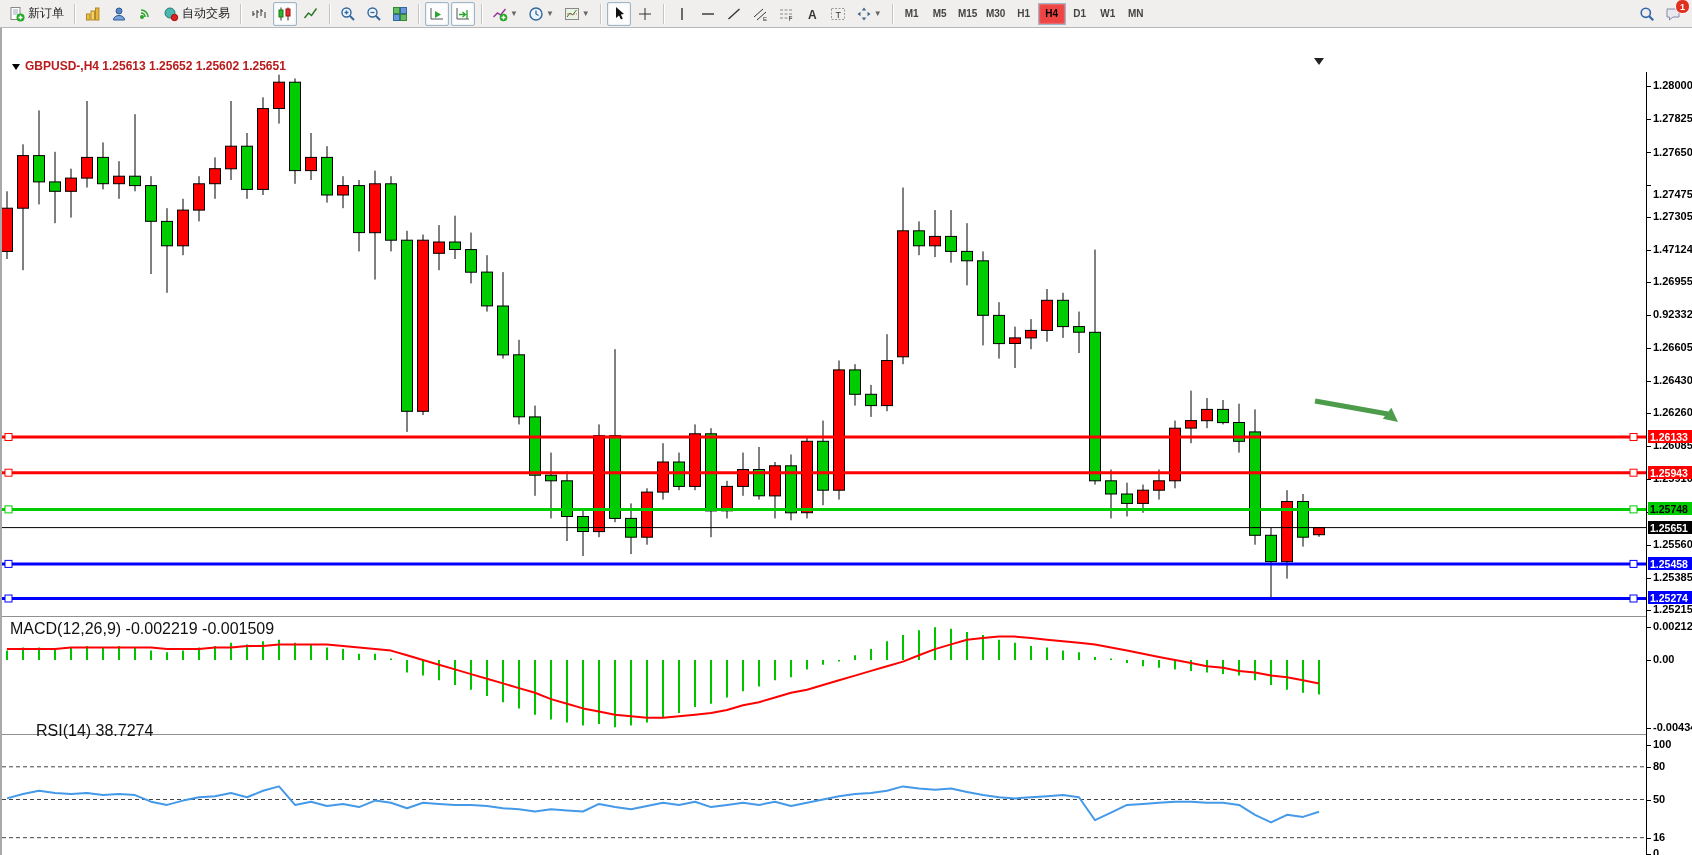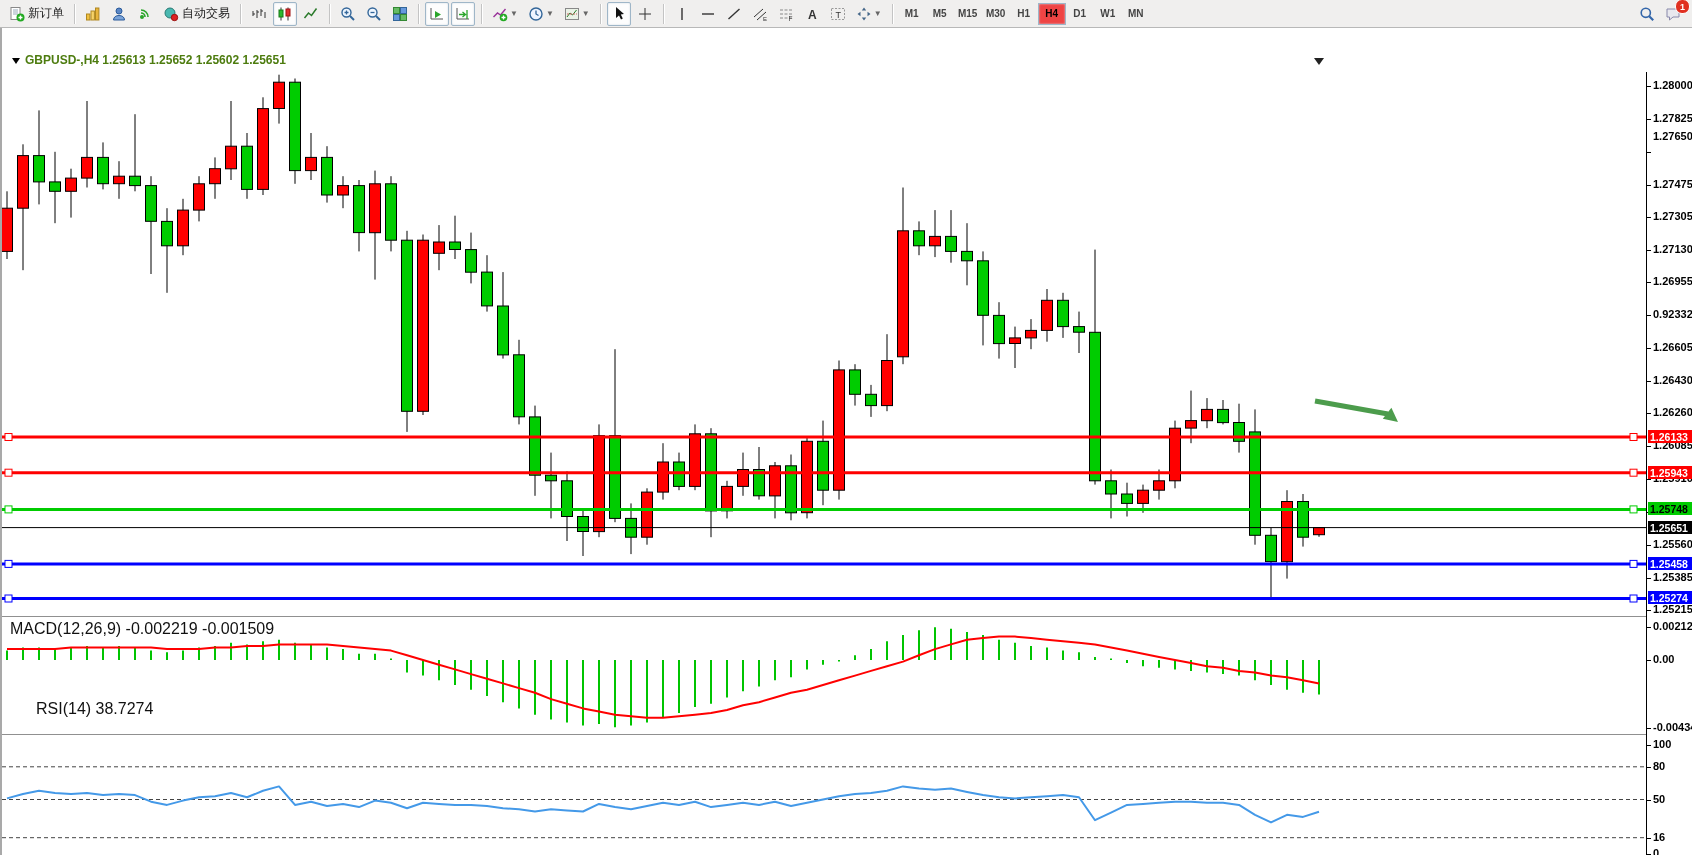--- a/index.html
+++ b/index.html
@@ -18,21 +18,21 @@
   .tf-btn{font-size:10px;font-weight:700;color:#444;width:26px;height:20px;display:inline-flex;
           align-items:center;justify-content:center;border:1px solid transparent;margin:0;}
   .tf-btn.active{background:#ef4444;border-color:#9fb6c8;box-shadow:inset 0 0 2px #cdd8e0;color:#000;}
   .tb-right{position:absolute;right:6px;top:2px;display:flex;align-items:center;}
   .badge{position:absolute;top:-4px;right:-6px;background:#e03020;color:#fff;font-size:9px;font-weight:700;
          min-width:13px;height:13px;border-radius:7px;display:flex;align-items:center;justify-content:center;
          border:1px solid #fff;}
   
   .chart-window{position:absolute;left:0;top:28px;width:1692px;height:827px;background:#fff;
                 border-left:2px solid #a9a9a9;box-sizing:border-box;}
-  .title-row{position:absolute;left:10px;top:25px;font-size:12px;font-weight:700;color:#4d7c0f;z-index:30;}
+  .title-row{position:absolute;left:10px;top:31px;font-size:12px;font-weight:700;color:#b91c1c;z-index:30;}
   .title-row .tri{display:inline-block;width:0;height:0;border-left:4px solid transparent;
                   border-right:4px solid transparent;border-top:6px solid #000;margin-right:5px;}
   .shift-marker{position:absolute;left:1312px;top:30px;width:0;height:0;z-index:25;
                 border-left:5px solid transparent;border-right:5px solid transparent;border-top:7px solid #222;}
   svg.pane{position:absolute;left:0;background:#fff;}
   .splitter{position:absolute;left:0;width:1644px;height:2px;background:#fff;
             border-top:1px solid #909090;box-sizing:border-box;}
   .pane-label{position:absolute;left:8px;font-size:16px;color:#111;z-index:10;}
   
   .axis-col{position:absolute;left:1644px;top:44px;width:48px;height:786px;background:#fff;
@@ -548,43 +548,43 @@
         <line x1="1253" y1="42" x2="1253" y2="62.3" stroke="#00c400" stroke-width="2"></line>
         <line x1="1269" y1="42" x2="1269" y2="67.0" stroke="#00c400" stroke-width="2"></line>
         <line x1="1285" y1="42" x2="1285" y2="71.7" stroke="#00c400" stroke-width="2"></line>
         <line x1="1301" y1="42" x2="1301" y2="74.8" stroke="#00c400" stroke-width="2"></line>
         <line x1="1317" y1="42" x2="1317" y2="76.4" stroke="#00c400" stroke-width="2"></line>
       </g>
       <polyline points="5,31.1 21,31.1 37,31.1 53,31.1 69,29.5 85,29.5 101,29.5 117,29.5 133,29.5 149,29.5 165,31.1 181,31.1 197,31.1 213,29.5 229,29.5 245,27.9 261,27.9 277,26.4 293,26.4 309,26.4 325,26.4 341,27.9 357,29.5 373,31.1 389,32.6 405,37.3 421,42.0 437,46.7 453,51.4 469,56.1 485,60.8 501,65.4 517,70.1 533,74.8 549,81.1 565,85.8 581,90.4 597,93.6 613,96.7 629,98.3 645,99.8 661,99.8 677,98.3 693,96.7 709,95.1 725,92.0 741,87.3 757,84.2 773,79.5 789,74.8 805,71.7 821,67.0 837,62.3 853,57.6 869,52.9 885,48.3 901,43.6 917,37.3 933,31.1 949,26.4 965,21.7 981,20.1 997,18.6 1013,18.6 1029,20.1 1045,21.7 1061,23.3 1077,24.8 1093,26.4 1109,29.5 1125,32.6 1141,35.8 1157,38.9 1173,42.0 1189,45.1 1205,48.3 1221,49.8 1237,52.9 1253,54.5 1269,57.6 1285,59.2 1301,62.3 1317,65.4" fill="none" stroke="#ff0000" stroke-width="2" stroke-linejoin="round"></polyline>
     </svg>
   <div class="splitter" style="top:706px;"></div>
 
-  <div class="pane-label" style="top:672px;padding-left:26px;">RSI(14) 38.7274</div>
+  <div class="pane-label" style="top:694px;padding-left:26px;">RSI(14) 38.7274</div>
   <svg class="pane" id="rsi-pane" style="top:708px;" width="1644" height="122">
       <g>
         <line x1="0" y1="30.8" x2="1644" y2="30.8" stroke="#444" stroke-width="1" stroke-dasharray="4 3"></line>
         <line x1="0" y1="63.5" x2="1644" y2="63.5" stroke="#444" stroke-width="1" stroke-dasharray="4 3"></line>
         <line x1="0" y1="101.7" x2="1644" y2="101.7" stroke="#444" stroke-width="1" stroke-dasharray="4 3"></line>
       </g>
       <polyline points="5,62.4 21,58.0 37,54.8 53,57.0 69,58.0 85,57.0 101,59.1 117,58.0 133,59.1 149,65.7 165,68.9 181,64.6 197,61.3 213,60.2 229,57.0 245,61.3 261,54.8 277,50.4 293,68.9 309,65.7 325,70.0 341,67.9 357,71.1 373,64.6 389,66.8 405,72.2 421,66.8 437,67.9 453,68.9 469,68.9 485,70.0 501,72.2 517,73.3 533,75.5 549,73.3 565,74.4 581,75.5 597,67.9 613,71.1 629,73.3 645,70.0 661,66.8 677,68.9 693,65.7 709,71.1 725,68.9 741,66.8 757,68.9 773,65.7 789,70.0 805,66.8 821,63.5 837,60.2 853,58.0 869,57.0 885,54.8 901,50.4 917,52.6 933,53.7 949,52.6 965,55.9 981,59.1 997,61.3 1013,62.4 1029,61.3 1045,60.2 1061,59.1 1077,61.3 1093,84.2 1109,76.6 1125,68.9 1141,67.9 1157,66.8 1173,65.7 1189,65.7 1205,66.8 1221,66.8 1237,68.9 1253,78.8 1269,86.4 1285,78.8 1301,80.9 1317,75.8" fill="none" stroke="#4499e8" stroke-width="2" stroke-linejoin="round"></polyline>
     </svg>
 
   <div class="axis-col" id="axis-col">
       <div class="tick-dash" style="top:14px"></div>
       <div class="tick-label" style="top:7px">1.28000</div>
       <div class="tick-dash" style="top:47px"></div>
       <div class="tick-label" style="top:40px">1.27825</div>
       <div class="tick-dash" style="top:80px"></div>
-      <div class="tick-label" style="top:58px">1.27650</div>
+      <div class="tick-label" style="top:74px">1.27650</div>
       <div class="tick-dash" style="top:113px"></div>
-      <div class="tick-label" style="top:106px">1.27475</div>
+      <div class="tick-label" style="top:116px">1.27475</div>
       <div class="tick-dash" style="top:145px"></div>
       <div class="tick-label" style="top:138px">1.27305</div>
       <div class="tick-dash" style="top:178px"></div>
-      <div class="tick-label" style="top:171px">1.27130</div>
+      <div class="tick-label" style="top:171px">1.47124</div>
       <div class="tick-dash" style="top:210px"></div>
       <div class="tick-label" style="top:203px">1.26955</div>
       <div class="tick-dash" style="top:243px"></div>
       <div class="tick-label" style="top:236px">0.92332</div>
       <div class="tick-dash" style="top:276px"></div>
       <div class="tick-label" style="top:269px">1.26605</div>
       <div class="tick-dash" style="top:309px"></div>
       <div class="tick-label" style="top:302px">1.26430</div>
       <div class="tick-dash" style="top:341px"></div>
       <div class="tick-label" style="top:334px">1.26260</div>

